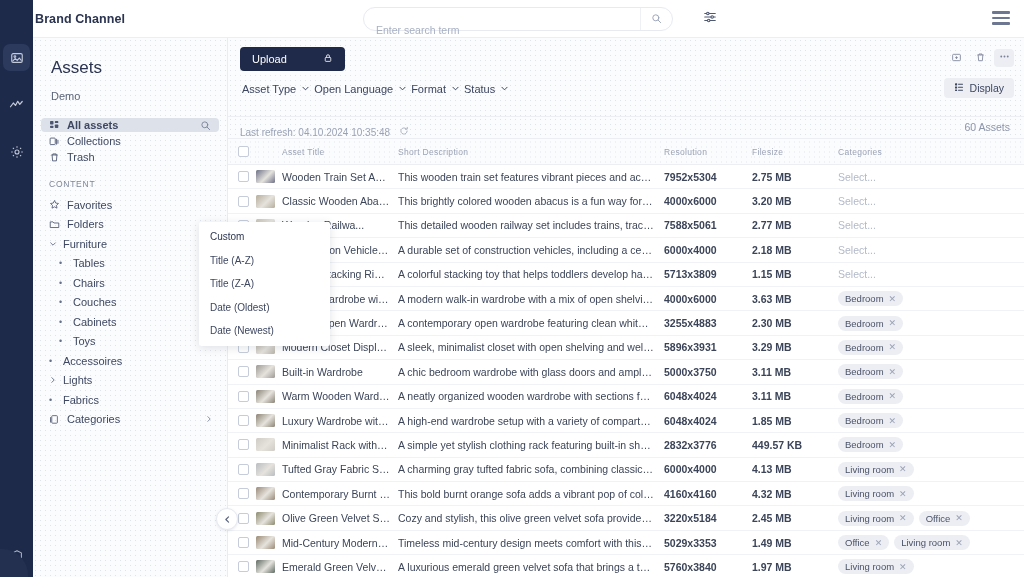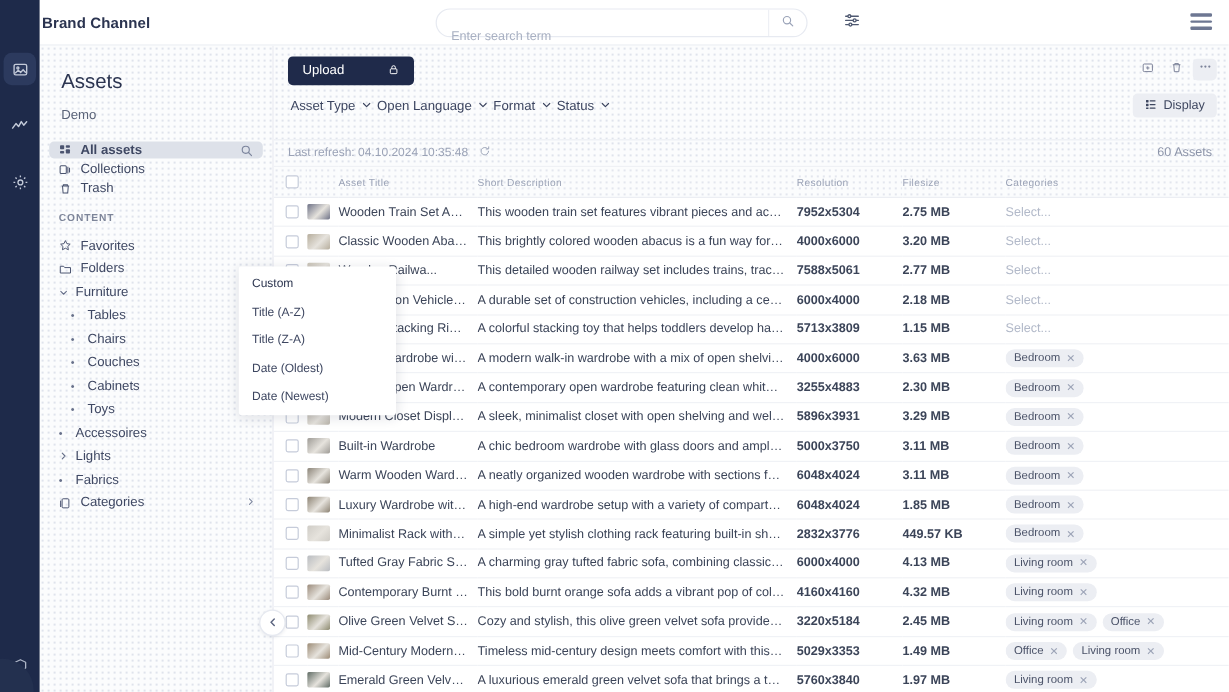--- a/index.html
+++ b/index.html
@@ -116,24 +116,24 @@
     border-radius: 4px;
     font-size: 11px; color: #3f4863;
     margin-bottom: 2px;
   }
   .nav-item.active { background: #dde1e9; font-weight: bold; }
   .nav-item .ic { width: 18px; display: flex; align-items: center; color: #4b5470; }
   .nav-item .lbl { flex: 1; }
   .nav-item .trail { color: #7b849c; display: flex; align-items: center; }
 
   .section-head {
-    display: flex; align-items: flex-start; justify-content: space-between;
+    display: flex; align-items: flex-end; justify-content: space-between;
     margin: 12px 16px 6px 16px;
     font-size: 8.5px; letter-spacing: .75px; color: #7c melhor;
-    color: #7d8599; font-weight: bold; text-transform: uppercase;
+    color: #7d8599; font-weight: normal; text-transform: uppercase;
   }
   .tree { padding: 0 8px; }
   .tree-row {
     display: flex; align-items: center;
     height: 19.5px; font-size: 11px; color: #3f4863;
     padding-left: 8px;
   }
   .tree-row .bullet {
     width: 14px; display: flex; align-items: center; justify-content: flex-start;
     color: #67708a; font-size: 9px;
@@ -191,21 +191,21 @@
     height: 20px; padding: 0 10px;
     background: #eceef3; border-radius: 4px;
     display: flex; align-items: center; gap: 6px;
     font-size: 10.5px; color: #3e4760;
   }
 
   
   .refresh-bar {
     position: relative; height: 22px;
     border-top: 1px solid #eceef3;
-    display: flex; align-items: center;
+    display: flex; align-items: flex-end;
     font-size: 10px; color: #9aa2b6;
     padding-left: 12px;
   }
   .refresh-bar .rotate { margin-left: 9px; color: #9aa2b6; display:flex; }
   .asset-count {
     position: absolute; right: 14px; top: 4px;
     font-size: 10.5px; color: #8d95aa;
   }
 
   

